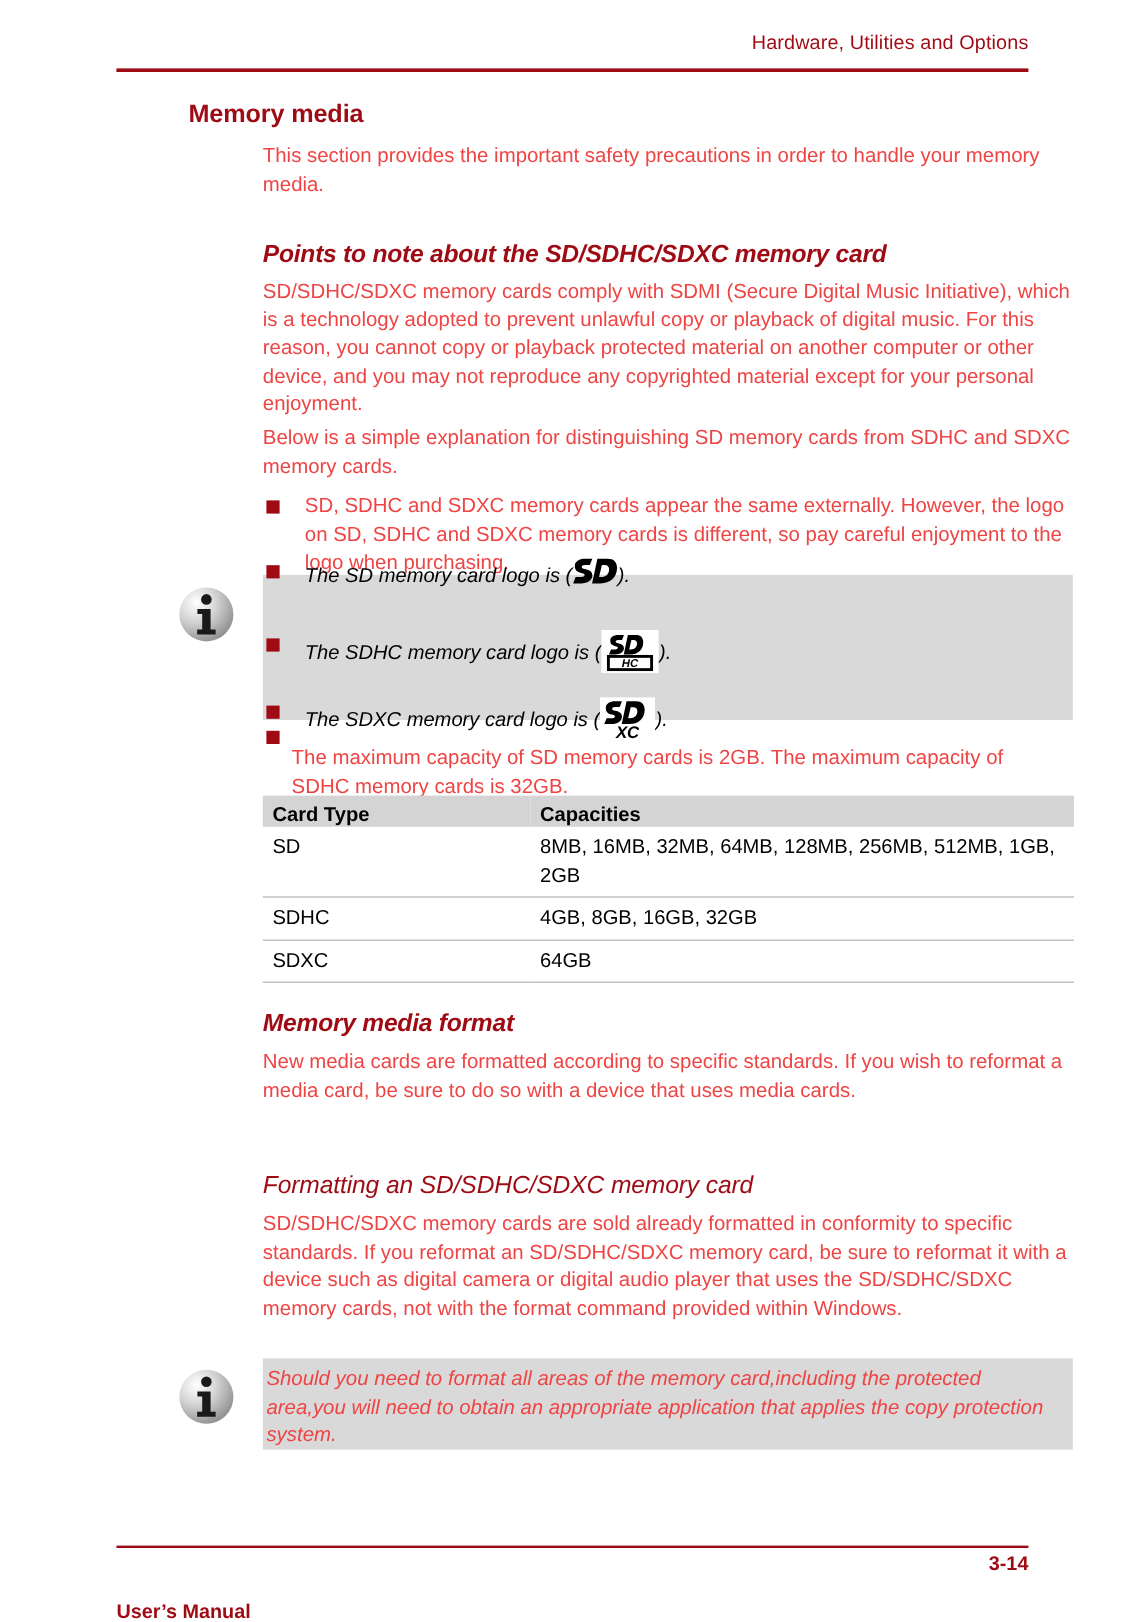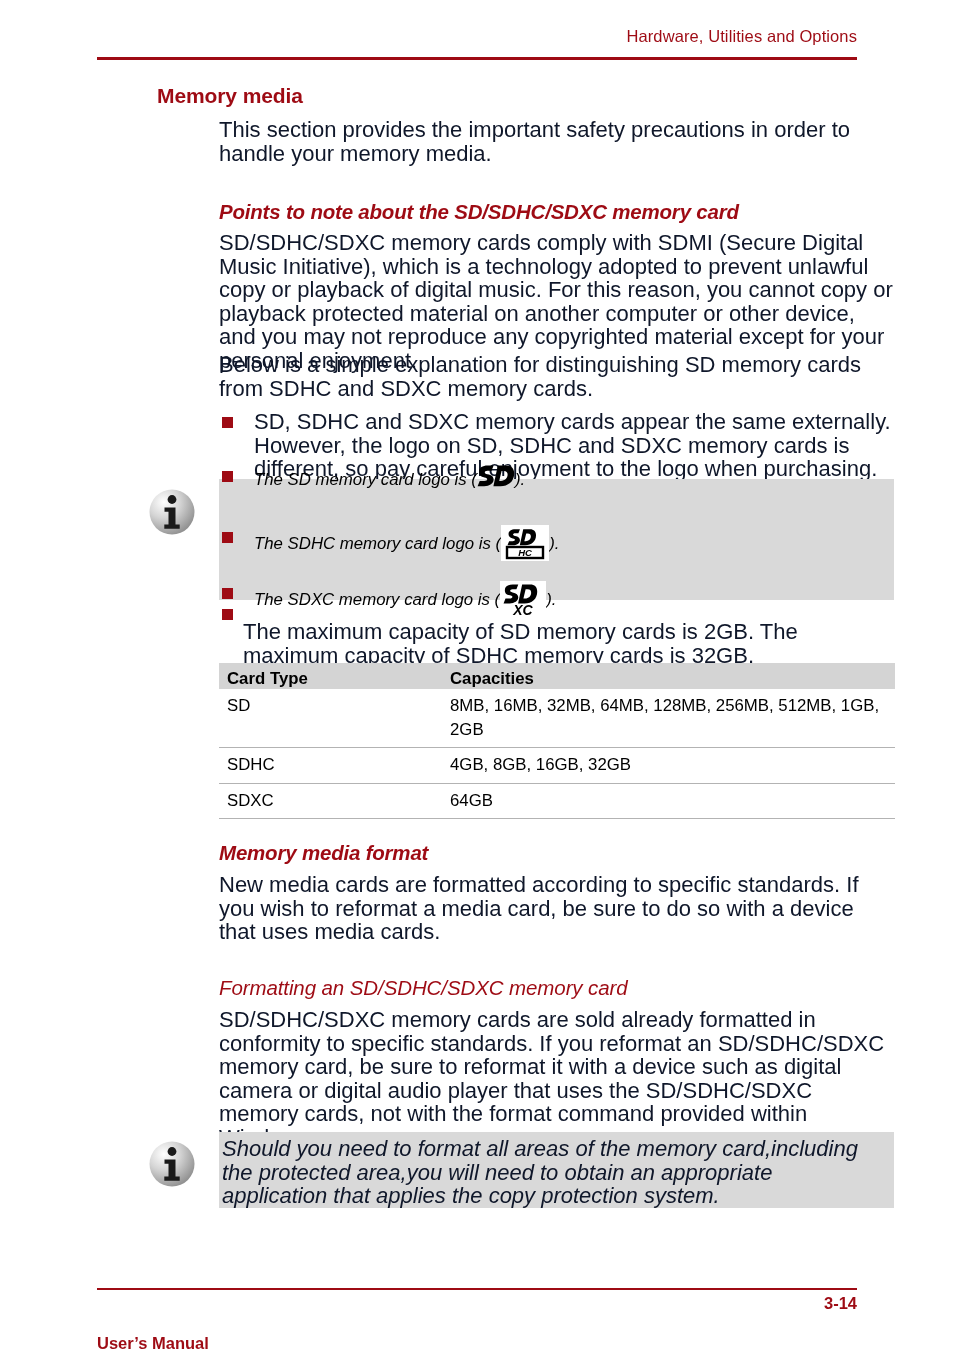--- a/index.html
+++ b/index.html
@@ -48,23 +48,23 @@
     position: absolute;
     left: 157px;
     top: 84px;
     font-size: 21px;
     font-weight: bold;
     color: #9e0b14;
     letter-spacing: -0.1px;
   }
 
   .body-text {
-    font-size: 22px;
+    font-size: 17px;
     line-height: 23.5px;
-    color: #0f172a;
+    color: #ef4444;
   }
 
   .para {
     position: absolute;
     left: 219px;
     width: 676px;
   }
 
   .h2-red {
     position: absolute;

